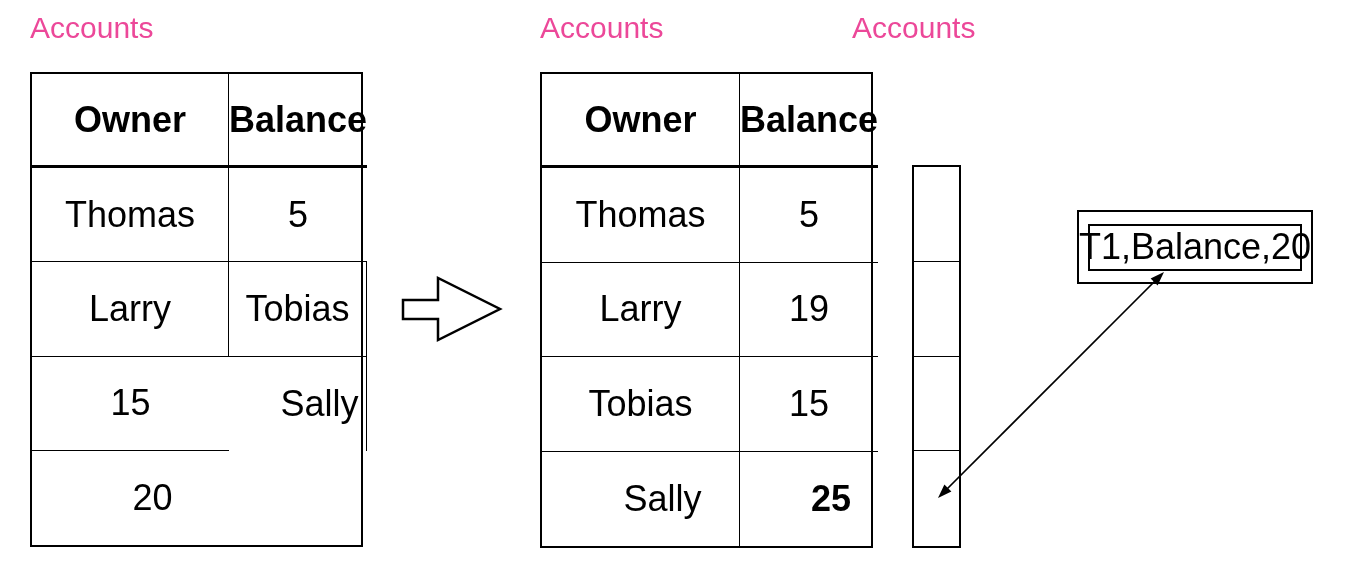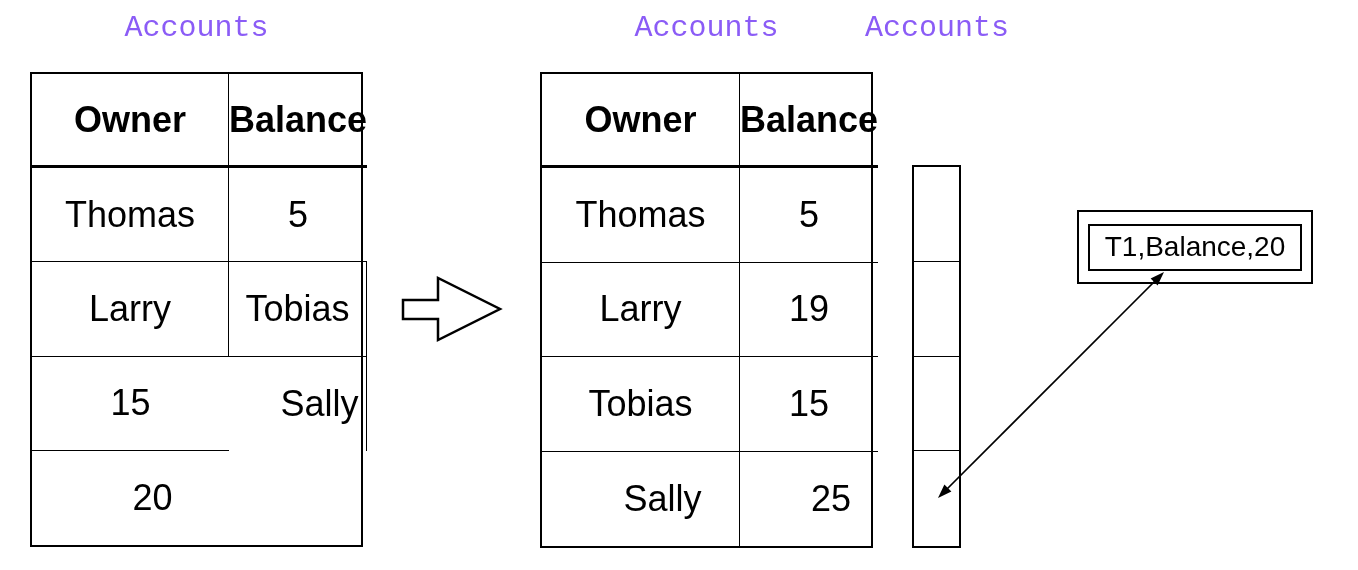--- a/index.html
+++ b/index.html
@@ -10,26 +10,24 @@
   }
   .canvas {
     position: relative;
     width: 1358px;
     height: 570px;
     background: #ffffff;
     overflow: hidden;
   }
   .title {
     position: absolute;
-    text-align: center;
     font-size: 30px;
     line-height: 36px;
-    color: #8b5cf6;
+    color: #ec4899;
     white-space: nowrap;
-    font-family: Liberation Mono, monospace;
   }
   
   .tbl {
     position: absolute;
     display: grid;
     grid-template-rows: repeat(5, 1fr);
     border: 2px solid #000;
     background: #fff;
     box-sizing: border-box;
   }
@@ -40,21 +38,21 @@
     align-items: center;
     justify-content: center;
     font-size: 36px;
     border-right: 1.5px solid #000;
     border-bottom: 1.5px solid #000;
     box-sizing: border-box;
   }
   .cell.colB { border-right: none; }
   .cell.hdr { font-weight: bold; border-bottom: 3px solid #000; }
   .cell.lastrow { border-bottom: none; margin-left: 44px; }
-  .cell.b { font-weight: normal; text-align: center; }
+  .cell.b { font-weight: bold; text-align: center; }
   
   .versions {
     position: absolute;
     left: 912px; top: 165px;
     width: 49px; height: 383px;
     display: grid;
     grid-template-rows: repeat(4, 1fr);
     border: 2px solid #000;
     background: #fff;
     box-sizing: border-box;
@@ -73,21 +71,21 @@
     align-items: center;
     justify-content: center;
   }
   .undo-inner {
     width: 214px; height: 47px;
     border: 2px solid #000;
     box-sizing: border-box;
     display: flex;
     align-items: center;
     justify-content: center;
-    font-size: 28px;
+    font-size: 36px;
     white-space: nowrap;
   }
   .undo-title { left: 1065px; width: 290px; top: 156px; font-size: 29px; }
   
   .arrows {
     position: absolute;
     left: 0; top: 0;
     width: 1358px; height: 570px;
     pointer-events: none;
   }

